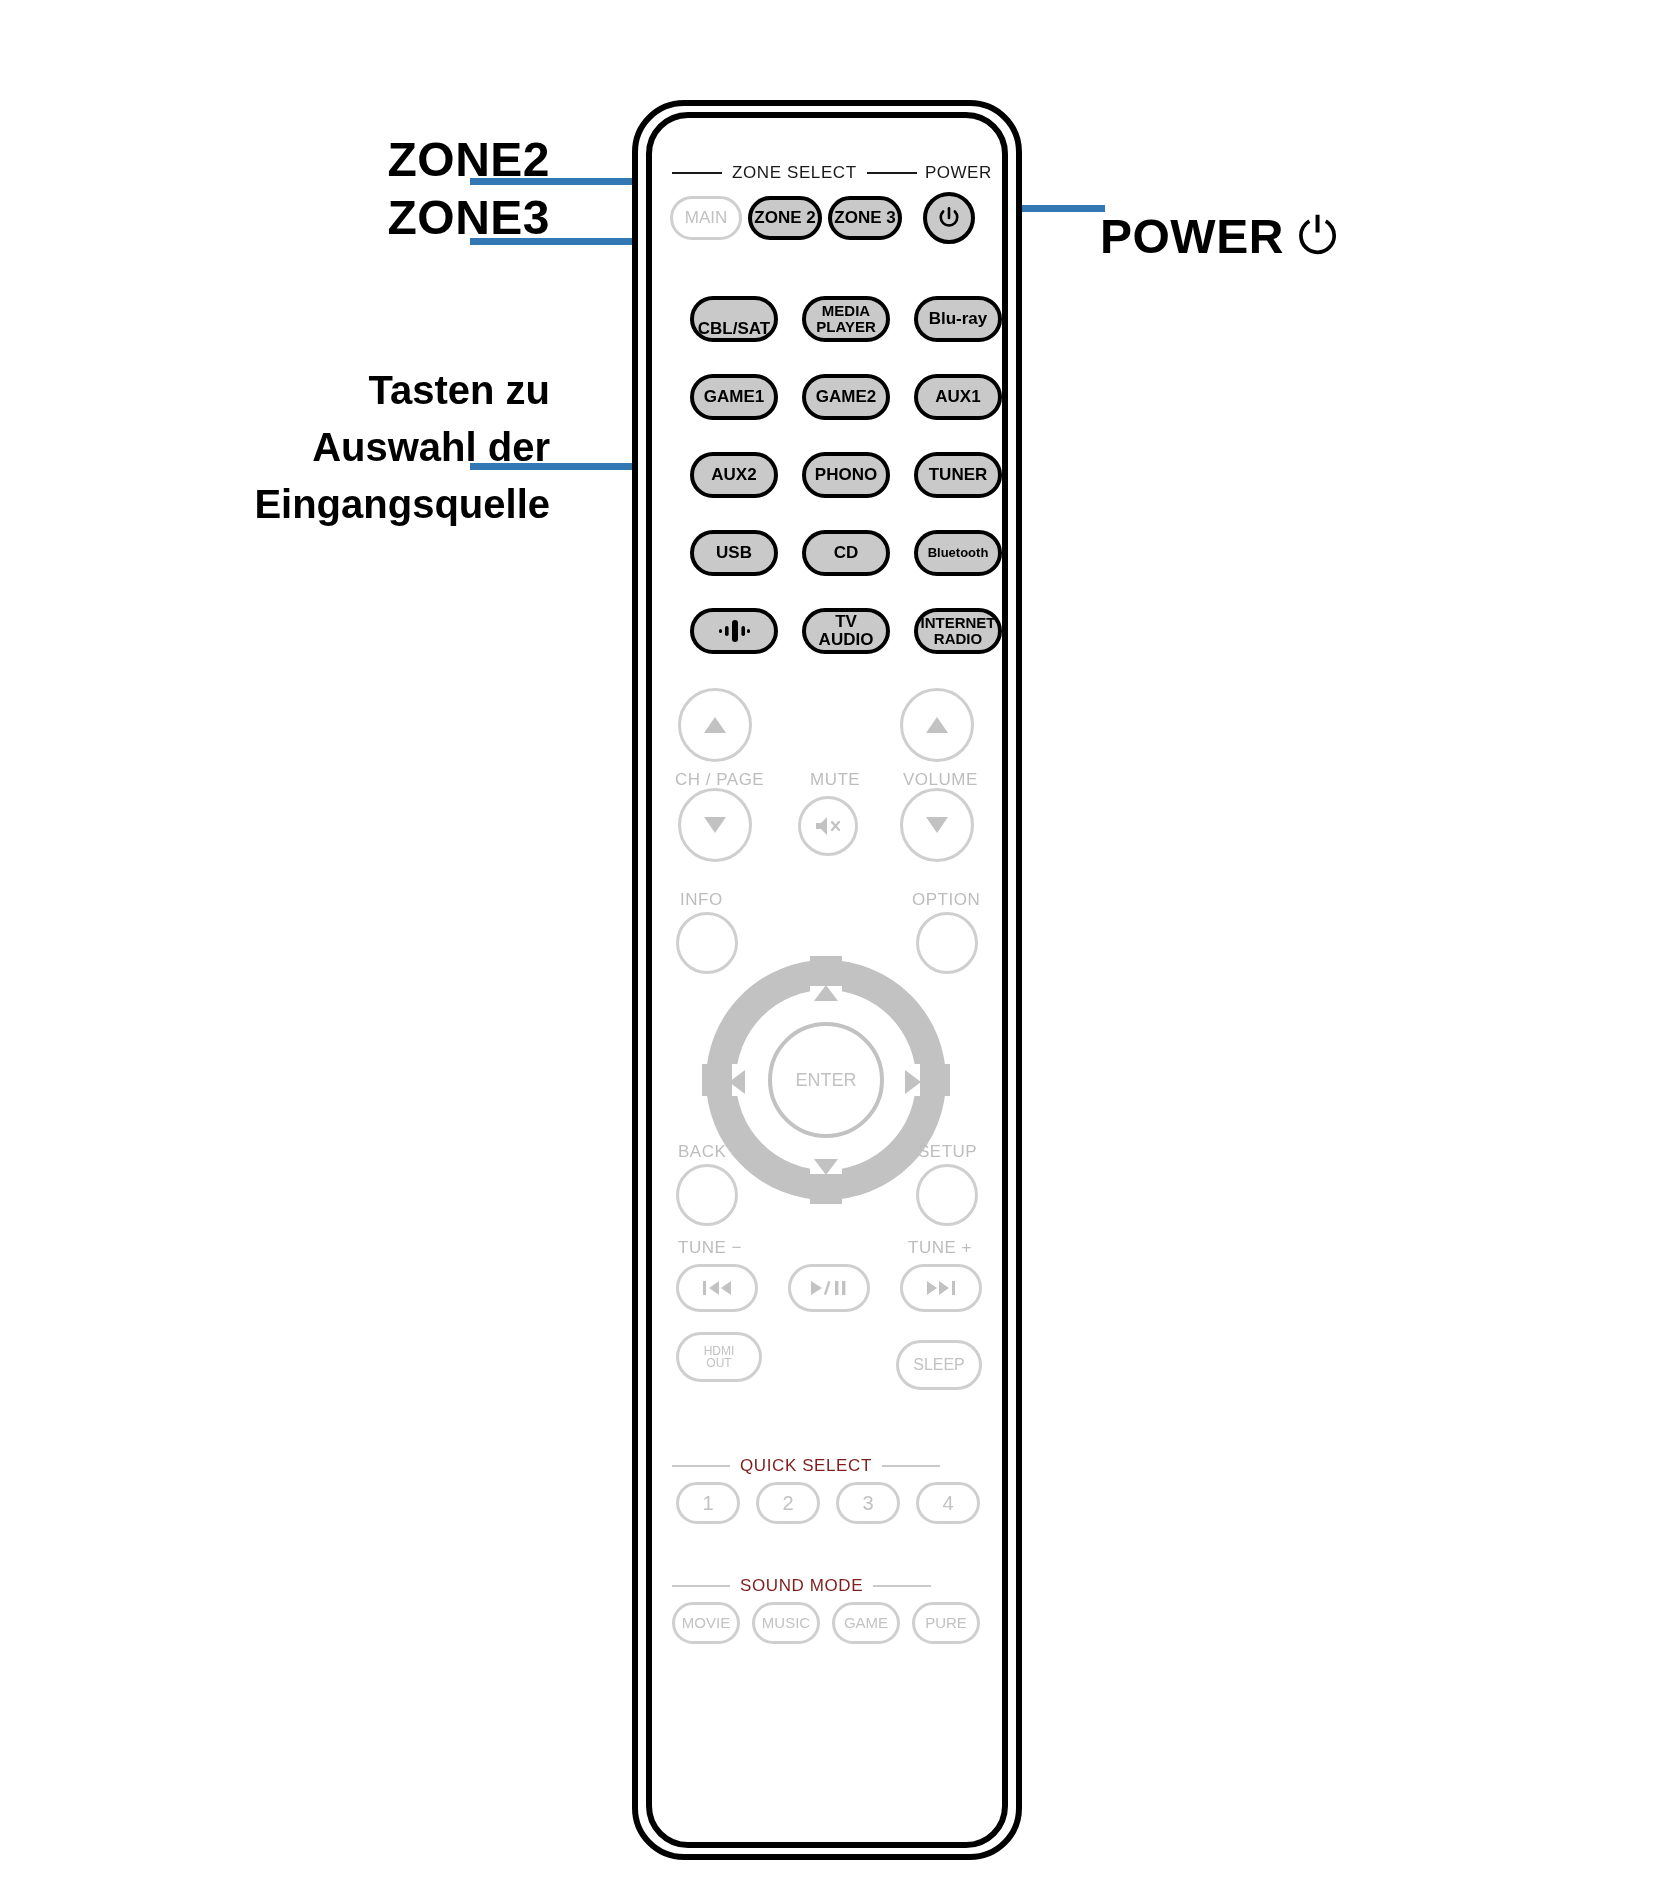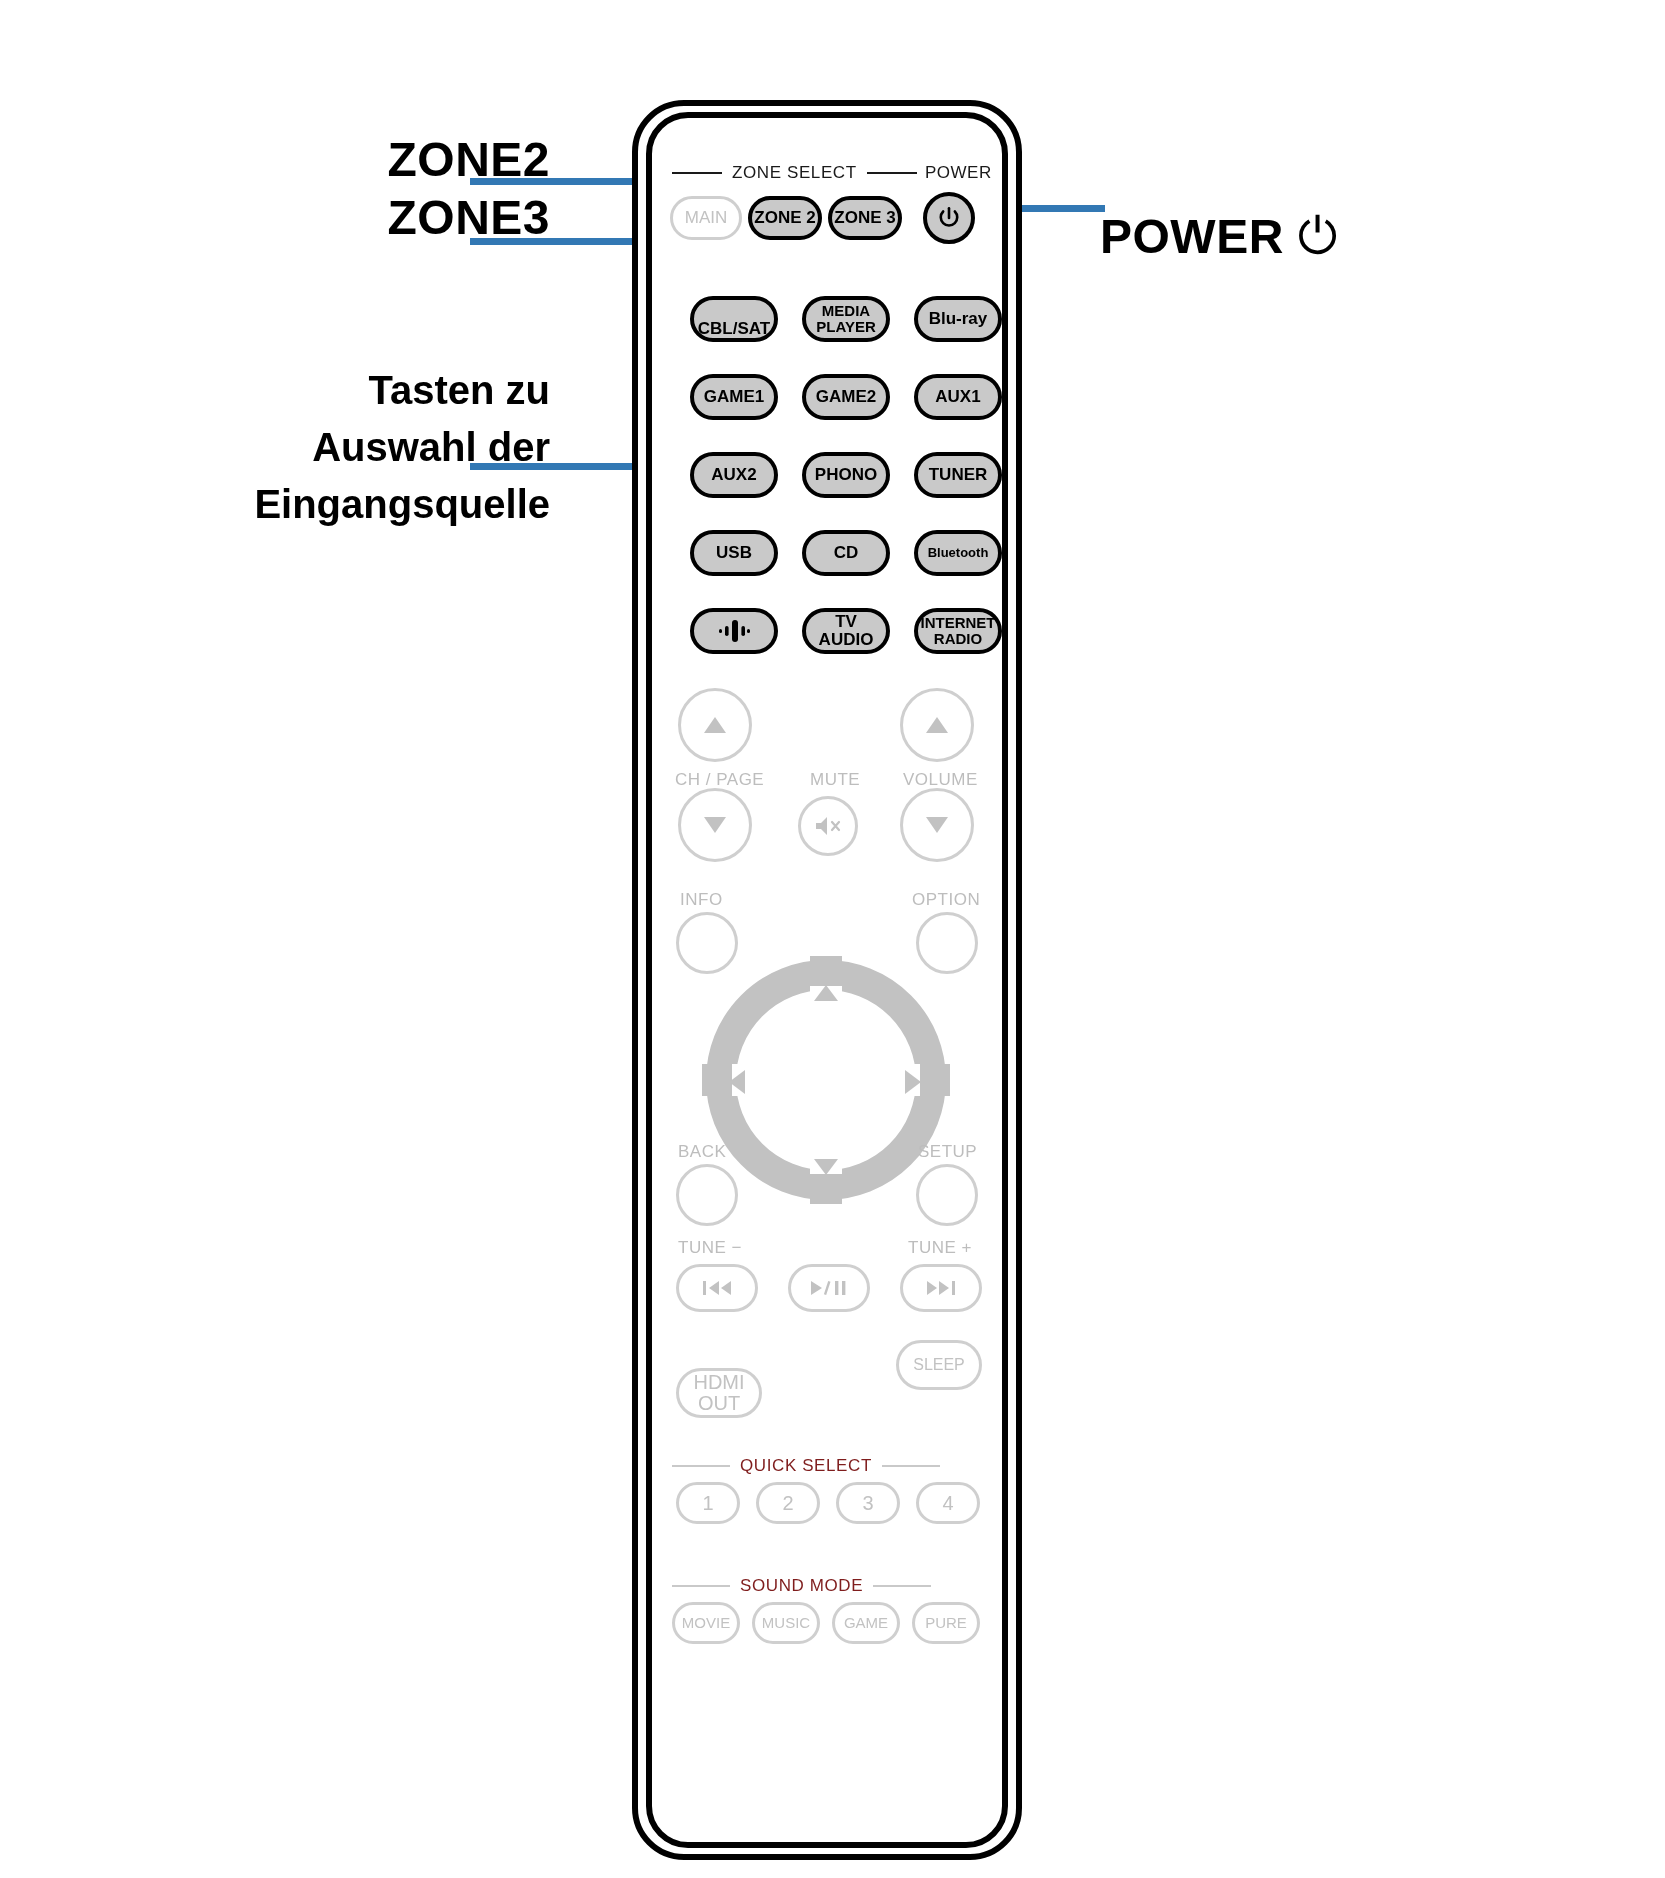--- a/index.html
+++ b/index.html
@@ -254,20 +254,23 @@
     <svg width="22" height="30" viewBox="0 0 22 30">
         <polygon points="3,15 19,3 19,27" fill="#c2c2c2"></polygon>
       </svg>
   </div>
   <div style="position:absolute; left:196px; top:107px;">
     <svg width="22" height="30" viewBox="0 0 22 30">
         <polygon points="19,15 3,3 3,27" fill="#c2c2c2"></polygon>
       </svg>
   </div>
 
+  <div style="position:absolute; left:62px; top:62px; width:116px; height:116px; border-radius:50%; background:#fff; border:4px solid #c2c2c2; box-sizing:border-box; display:flex; align-items:center; justify-content:center;">
+    <span style="font-size:18px; color:#c2c2c2;">ENTER</span>
+  </div>
 </div>
 
 <div class="plainlab dim" style="left:678px; top:1142px;">BACK</div>
 <div class="btn off circ" style="left:676px; top:1164px; width:62px; height:62px;"></div>
 <div class="plainlab dim" style="left:918px; top:1142px;">SETUP</div>
 <div class="btn off circ" style="left:916px; top:1164px; width:62px; height:62px;"></div>
 
 <div class="plainlab dim" style="left:678px; top:1238px;">TUNE −</div>
 <div class="plainlab dim" style="left:908px; top:1238px;">TUNE +</div>
 
@@ -287,21 +290,21 @@
   </svg>
 </div>
 <div class="btn off pill" style="left:900px; top:1264px; width:82px; height:48px;">
   <svg width="34" height="18" viewBox="0 0 34 18">
     <polygon points="3,2 3,16 13,9" fill="#c2c2c2"></polygon>
     <polygon points="15,2 15,16 25,9" fill="#c2c2c2"></polygon>
     <rect x="28" y="2" width="3" height="14" fill="#c2c2c2"></rect>
   </svg>
 </div>
 
-<div class="btn off pill lab2" style="left:676px; top:1368px; width:86px; height:50px; font-size:20px;">
+<div class="btn off pill lab2" style="left:676px; top:1332px; width:86px; height:50px; font-size:12px;">
   <span class="lab2">HDMI
 OUT</span>
 </div>
 <div class="btn off pill" style="left:896px; top:1340px; width:86px; height:50px; font-size:16px;">
   <span>SLEEP</span>
 </div>
 
 <div class="sec-head dim" style="left:672px; top:1456px;">
   <span class="rule" style="width:58px;"></span>
   <span>QUICK SELECT</span>

